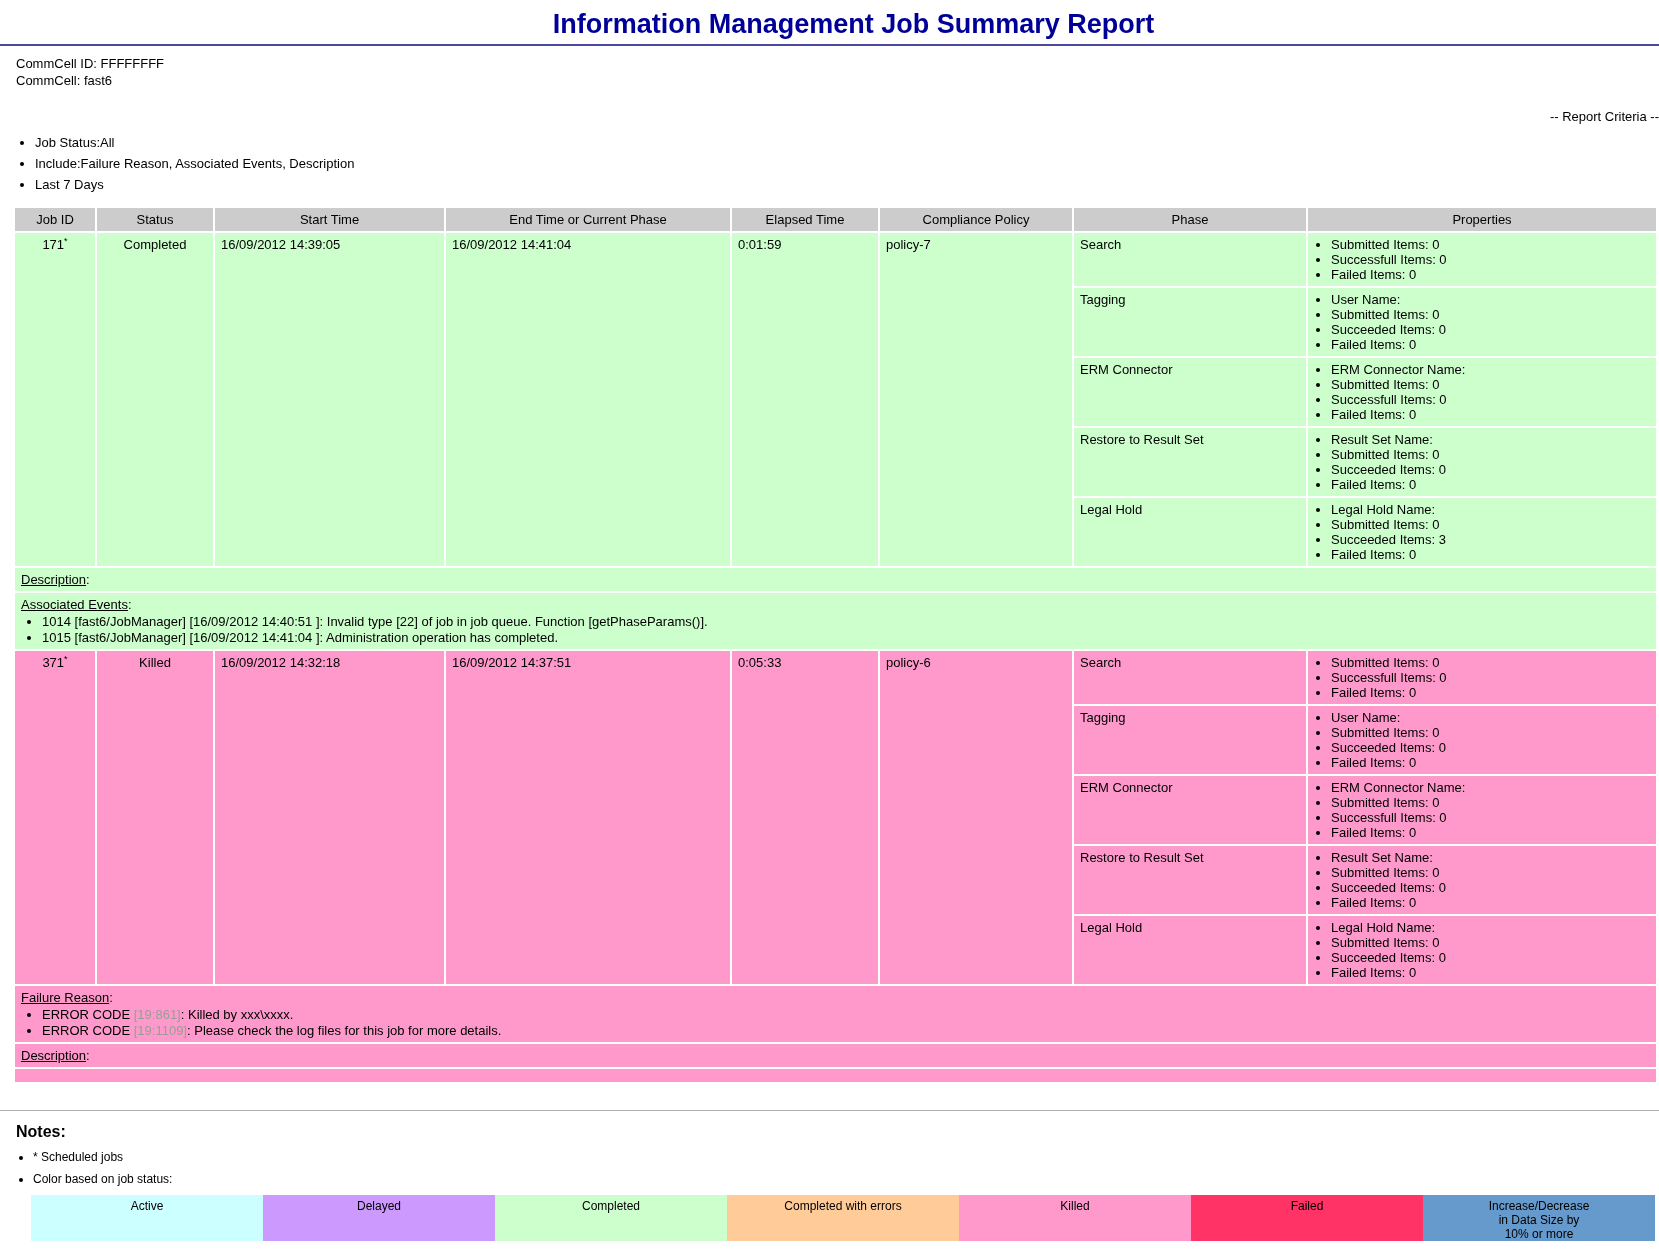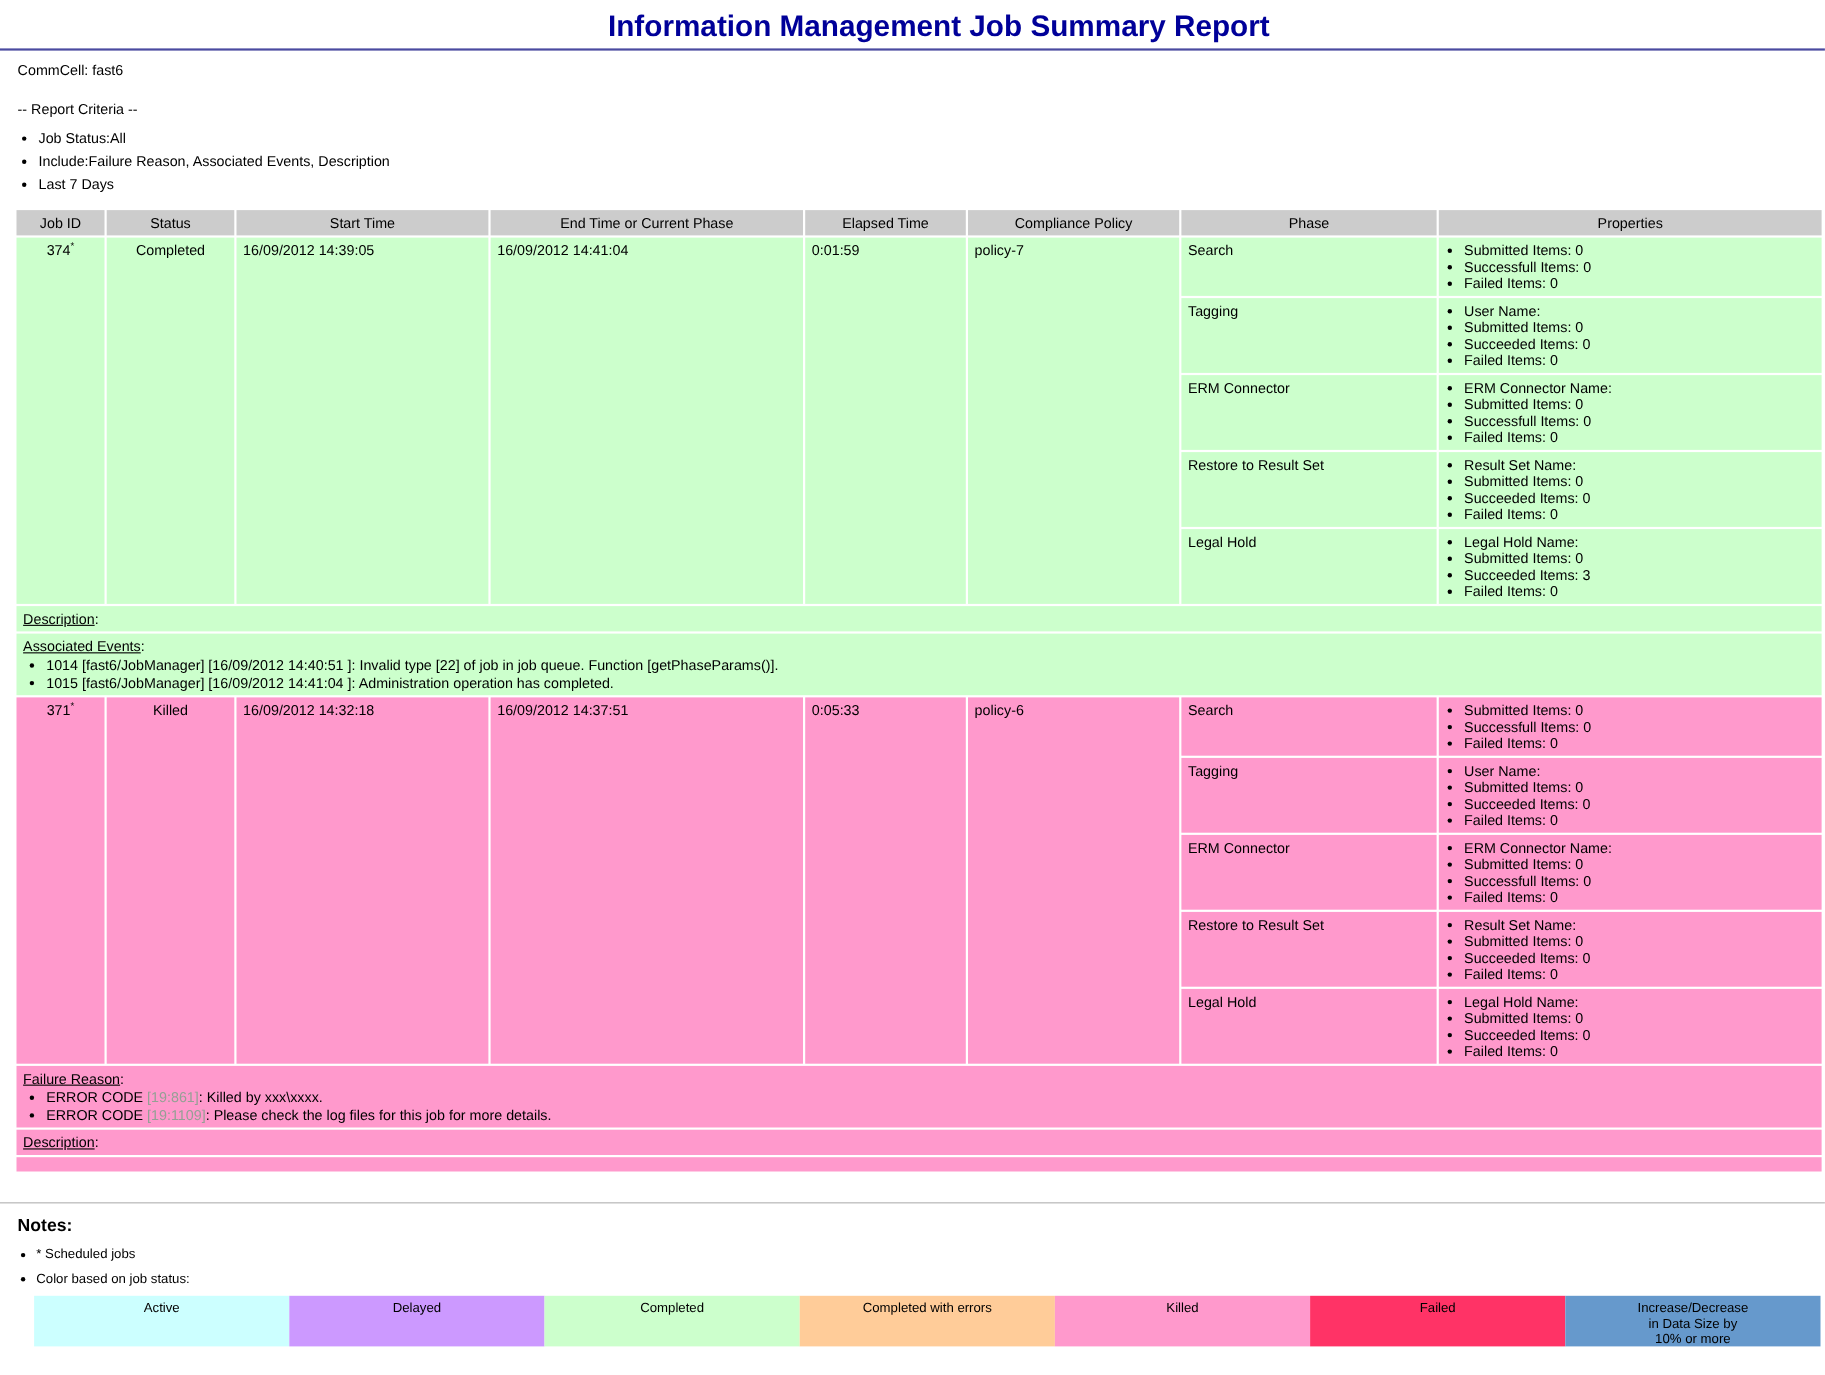--- a/index.html
+++ b/index.html
@@ -11,21 +11,21 @@
   
   .title{
     color:var(--title-color,#000099);
     font-size:27px;font-weight:bold;text-align:center;
     margin:9px 0 4px 0;
     padding-left:48px;
   }
   .title-rule{border:0;border-top:2px solid #4a4aa0;margin:0;}
   .meta{margin:10px 0 0 16px;line-height:16px;}
   .meta div{margin-bottom:1px;}
-  .criteria-heading{margin:20px 0 0 16px;}
+  .criteria-heading{margin:20px 0 0 16px;text-align:right;}
   ul.dotlist{list-style:disc;margin:12px 0 0 35px;padding:0;}
   ul.dotlist li{margin-bottom:8px;line-height:13px;}
 
   
   table.jobs{
     border-collapse:separate;border-spacing:2px;
     table-layout:fixed;width:1645px;margin:15px 0 0 13px;
   }
   table.jobs th{
     background:var(--header-bg,#cccccc);
@@ -59,20 +59,21 @@
     white-space:pre-line;
   }
 </style>
 </head>
 <body>
 
 <div class="title">Information Management Job Summary Report</div>
 <hr class="title-rule">
 
 <div class="meta">
+  <div>CommCell ID: FFFFFFFF</div>
   <div>CommCell: fast6</div>
 </div>
 
 <div class="criteria-heading">-- Report Criteria --</div>
 <ul class="dotlist">
     <li>Job Status:All</li>
     <li>Include:Failure Reason, Associated Events, Description</li>
     <li>Last 7 Days</li>
   </ul>
 
@@ -93,21 +94,21 @@
     <th>Status</th>
     <th>Start Time</th>
     <th>End Time or Current Phase</th>
     <th>Elapsed Time</th>
     <th>Compliance Policy</th>
     <th>Phase</th>
     <th>Properties</th>
   </tr>
 
   <tr class="row-completed">
-    <td class="c-jobid" rowspan="5"><span>374</span><sup class="sched">*</sup></td>
+    <td class="c-jobid" rowspan="5"><span>171</span><sup class="sched">*</sup></td>
     <td class="c-status" rowspan="5">Completed</td>
     <td rowspan="5">16/09/2012 14:39:05</td>
     <td rowspan="5">16/09/2012 14:41:04</td>
     <td rowspan="5">0:01:59</td>
     <td rowspan="5">policy-7</td>
     <td>Search</td>
     <td>
           <ul class="props">
             <li>Submitted Items: 0</li>
             <li>Successfull Items: 0</li>

